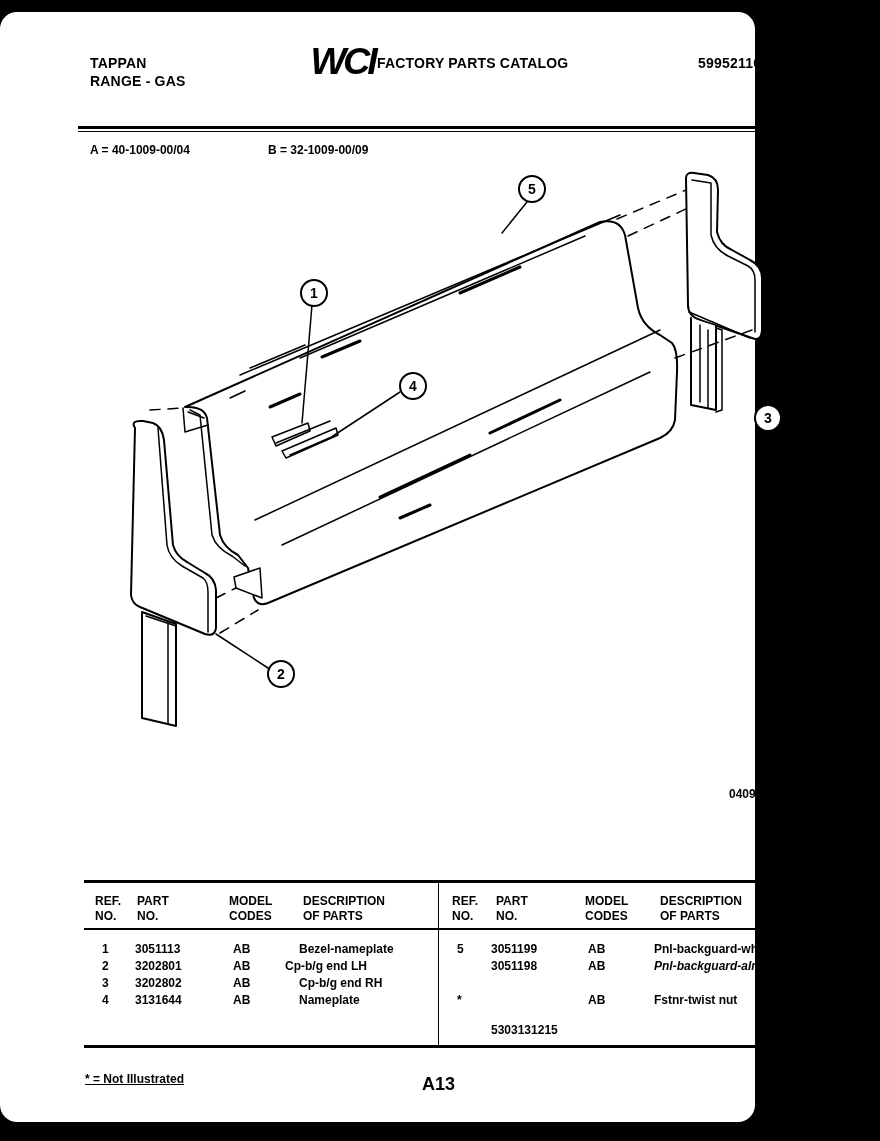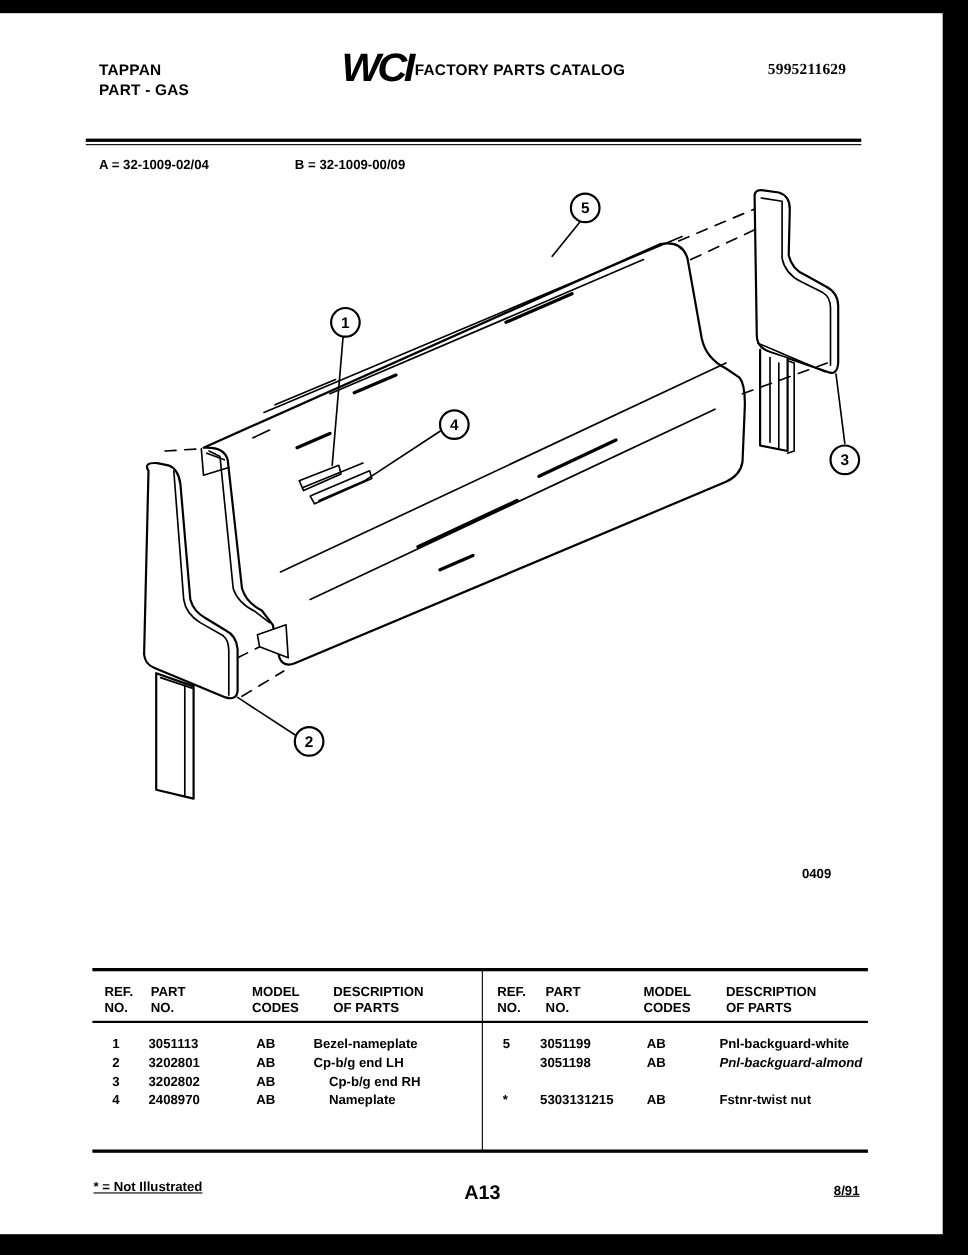--- a/index.html
+++ b/index.html
@@ -1,45 +1,45 @@
 <!DOCTYPE html>
 <html><head>
 <meta charset="utf-8">
 <style>
   html, body { margin:0; padding:0; }
   body { width:880px; height:1141px; background:#000; position:relative; overflow:hidden;
          font-family:"Liberation Sans", sans-serif; color:#000; }
-  .page { position:absolute; left:0; top:12px; width:857px; height:1110px; background:#fff; }
+  .page { position:absolute; left:0; top:12px; width:755px; height:1110px; background:#fff;border-radius:17px; }
   .abs { position:absolute; }
   .hdr { font-weight:bold; font-size:14px; line-height:17px; letter-spacing:0.2px; }
   .logo { font-family:"Liberation Sans", sans-serif; font-weight:900; font-style:italic; font-size:36px; letter-spacing:-3px; line-height:36px; transform:scaleX(1.05); }
   .rule-thick { position:absolute; height:3px; background:#000; }
   .rule-thin { position:absolute; height:1px; background:#000; }
   .models { font-weight:bold; font-size:12px; }
   .th { font-weight:bold; font-size:12px; line-height:15px; }
   .td { font-weight:bold; font-size:12px; line-height:17px; }
   .foot { font-weight:bold; font-size:12px;text-decoration:underline; }
   .pagenum { font-weight:bold; font-size:18px;text-align:right; }
   svg text { font-family:"Liberation Sans", sans-serif; font-weight:bold; }
 </style>
 </head>
 <body>
 
 <div class="page">
 
   <div class="abs hdr" style="left:90px; top:43px;">TAPPAN</div>
-  <div class="abs hdr" style="left:90px; top:61px;">PART - GAS</div>
+  <div class="abs hdr" style="left:90px; top:61px;">RANGE - GAS</div>
   <div class="abs logo" style="left:312px; top:32px;">WCI</div>
   <div class="abs hdr" style="left:377px; top:43px;">FACTORY PARTS CATALOG</div>
-  <div class="abs hdr" style="left:698px; top:43px;font-family:Liberation Serif, serif;">5995211629</div>
+  <div class="abs hdr" style="left:698px; top:43px;">5995211629</div>
 
   <div class="rule-thick" style="left:78px; top:114px; width:705px;"></div>
   <div class="rule-thin" style="left:78px; top:119px; width:705px;"></div>
 
-  <div class="abs models" style="left:90px; top:131px;">A = 32-1009-02/04</div>
+  <div class="abs models" style="left:90px; top:131px;">A = 40-1009-00/04</div>
   <div class="abs models" style="left:268px; top:131px;">B = 32-1009-00/09</div>
 
   <svg class="abs" style="left:0; top:-12px;" width="857" height="800" viewBox="0 0 857 800">
     <g fill="none" stroke="#000" stroke-width="2" stroke-linejoin="round" stroke-linecap="round">
 
       <g>
         <path d="M185,407 L600,222 Q620,218 625,235 L638,308 Q642,326 660,335 L672,343 Q678,350 677,372 L675,420 Q673,432 660,438 L268,603 Q258,607 254,598 L248,568 L238,555 Q224,548 220,535 L207,418 Q204,406 185,407 Z" fill="#fff"></path>
         <path d="M190,410 L200,415 L212,535 Q216,548 232,556 L245,566" stroke-width="1.5"></path>
         <path d="M234,577 L260,568 L262,598 L236,588 Z" stroke-width="1.5" fill="#fff"></path>
         <path d="M183,408 L185,432 L208,425" stroke-width="1.5"></path>
@@ -161,58 +161,58 @@
       <div>OF PARTS</div>
     </div>
 
   <div class="rule-thick" style="left:84px; top:916px; width:705px; height:2px;"></div>
 
   <div class="abs" style="left:0; top:929px;">
     <div class="abs td" style="left:102px; top:0;">
       <span class="abs" style="left:0;">1</span>
       <span class="abs" style="left:33px; white-space:nowrap;">3051113</span>
       <span class="abs" style="left:131px;">AB</span>
-      <span class="abs" style="left:183px; white-space:nowrap;">Bezel-nameplate</span>
+      <span class="abs" style="left:197px; white-space:nowrap;">Bezel-nameplate</span>
     </div>
     <div class="abs td" style="left:102px; top:17px;">
       <span class="abs" style="left:0;">2</span>
       <span class="abs" style="left:33px; white-space:nowrap;">3202801</span>
       <span class="abs" style="left:131px;">AB</span>
       <span class="abs" style="left:183px; white-space:nowrap;">Cp-b/g end LH</span>
     </div>
     <div class="abs td" style="left:102px; top:34px;">
       <span class="abs" style="left:0;">3</span>
       <span class="abs" style="left:33px; white-space:nowrap;">3202802</span>
       <span class="abs" style="left:131px;">AB</span>
       <span class="abs" style="left:197px; white-space:nowrap;">Cp-b/g end RH</span>
     </div>
     <div class="abs td" style="left:102px; top:51px;">
       <span class="abs" style="left:0;">4</span>
-      <span class="abs" style="left:33px; white-space:nowrap;">2408970</span>
+      <span class="abs" style="left:33px; white-space:nowrap;">3131644</span>
       <span class="abs" style="left:131px;">AB</span>
       <span class="abs" style="left:197px; white-space:nowrap;">Nameplate</span>
     </div>
   </div>
 
   <div class="abs" style="left:0; top:929px;">
     <div class="abs td" style="left:457px; top:0;">
       <span class="abs" style="left:0;">5</span>
       <span class="abs" style="left:34px; white-space:nowrap;">3051199</span>
       <span class="abs" style="left:131px;">AB</span>
       <span class="abs" style="left:197px; white-space:nowrap;">Pnl-backguard-white</span>
     </div>
     <div class="abs td" style="left:457px; top:17px;">
       <span class="abs" style="left:0;"></span>
       <span class="abs" style="left:34px; white-space:nowrap;">3051198</span>
       <span class="abs" style="left:131px;">AB</span>
       <span class="abs" style="left:197px; white-space:nowrap;font-style:italic;">Pnl-backguard-almond</span>
     </div>
     <div class="abs td" style="left:457px; top:51px;">
       <span class="abs" style="left:0;">*</span>
-      <span class="abs" style="left:34px; white-space:nowrap;">5303131215</span>
+      <span class="abs" style="left:34px; white-space:nowrap;margin-top:30px;">5303131215</span>
       <span class="abs" style="left:131px;">AB</span>
       <span class="abs" style="left:197px; white-space:nowrap;">Fstnr-twist nut</span>
     </div>
   </div>
 
   <div class="rule-thick" style="left:84px; top:1033px; width:705px;"></div>
 
   <div class="abs foot" style="left:85px; top:1060px;">* = Not Illustrated</div>
   <div class="abs pagenum" style="left:422px; top:1062px;">A13</div>
   <div class="abs foot" style="left:758px; top:1063px;">8/91</div>

